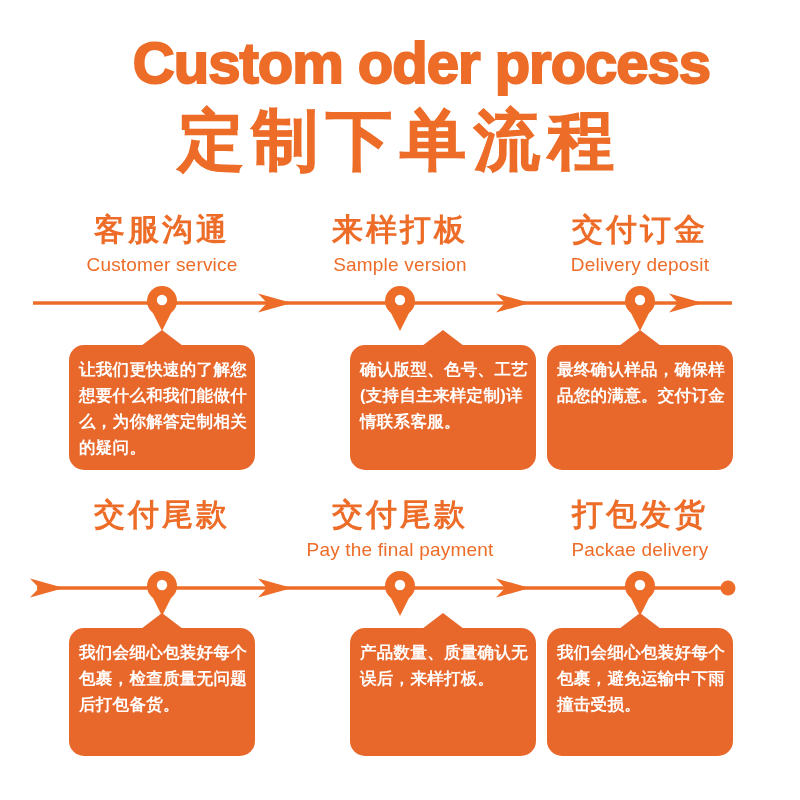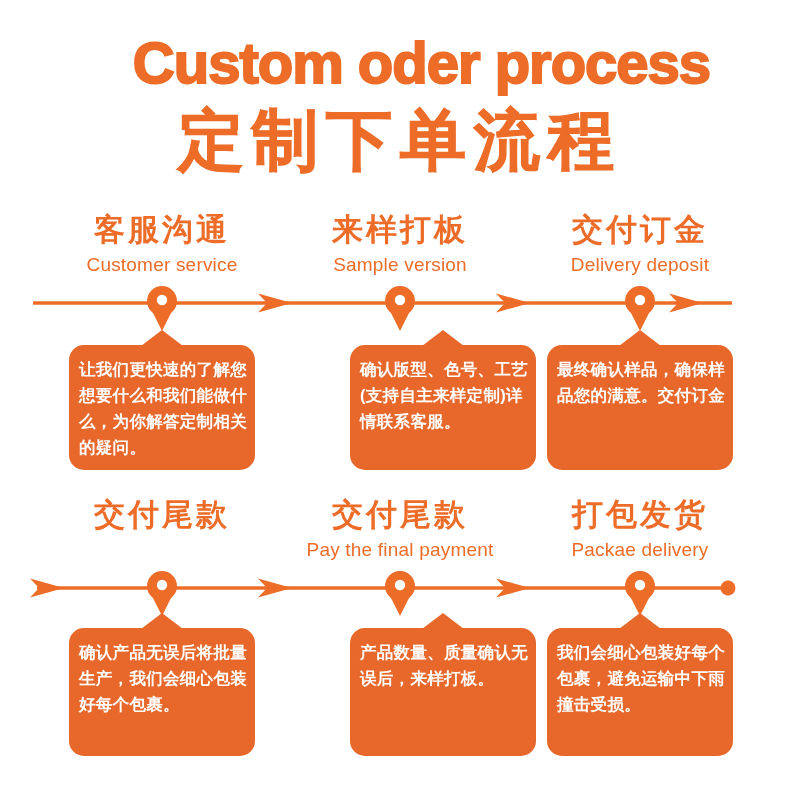--- a/index.html
+++ b/index.html
@@ -149,21 +149,21 @@
       </g>
       <g transform="translate(640,0)">
         <circle class="tl-fill" cx="0" cy="16" r="15"></circle>
         <path class="tl-fill" d="M-11,24 L0,46 L11,24 Z"></path>
         <circle class="tl-hole" cx="0" cy="15" r="5.2"></circle>
       </g>
     </svg>
 
     <div class="bubble b1">
       <div class="pointer"></div>
-      <p>确认产品无误后将批量生产，我们会细心包装好每个包裹。</p>
+      <p>我们会细心包装好每个包裹，检查质量无问题后打包备货。</p>
     </div>
     <div class="bubble b2">
       <div class="pointer"></div>
       <p>产品数量、质量确认无误后，来样打板。</p>
     </div>
     <div class="bubble b3">
       <div class="pointer"></div>
       <p>我们会细心包装好每个包裹，避免运输中下雨撞击受损。</p>
     </div>
   </div>

